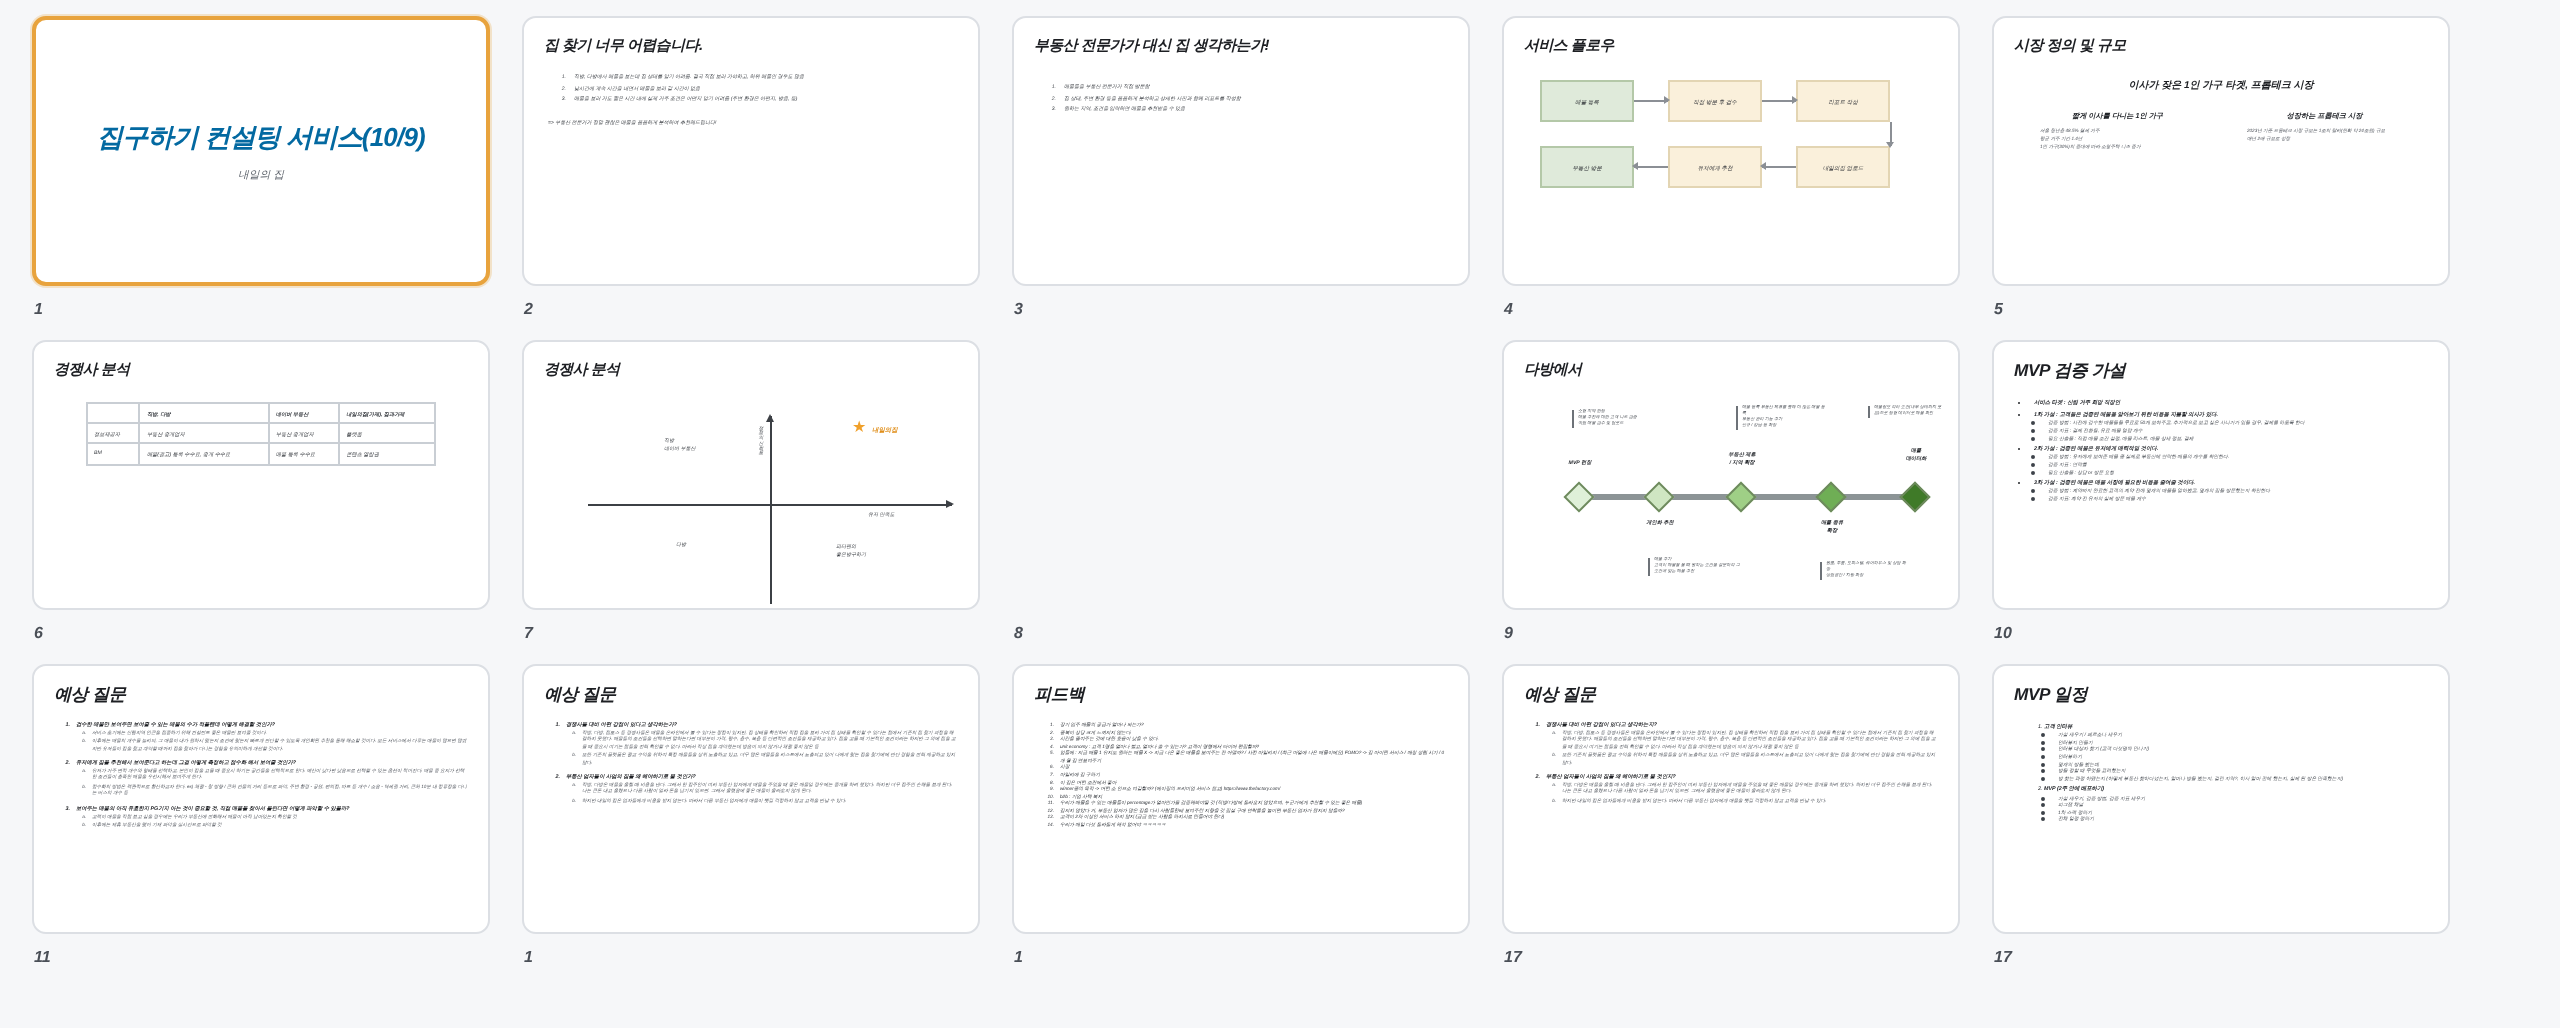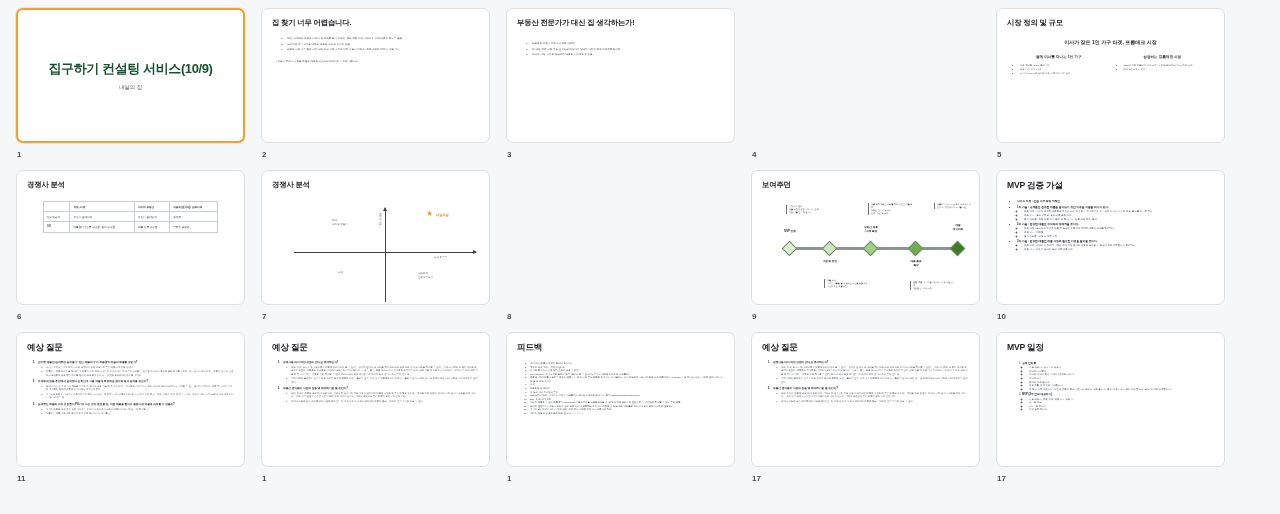--- a/index.html
+++ b/index.html
@@ -10,21 +10,21 @@
     overflow: hidden;
   }
   .deck-grid {
     display: grid;
     grid-template-columns: repeat(5, 245px);
     grid-auto-rows: 162px;
     column-gap: 0px;
     row-gap: 0px;
     padding: 8px 0 0 16px;
   }
-  .slide-cell { width: 245px; height: 162px; position: relative; }
+  .slide-cell { width: 245px; height: 162px; position: relative; font-style: italic; }
   .slide-card {
     width: 229px; height: 135px;
     background: #ffffff;
     border: 1px solid #dcdfe4;
     border-radius: 7px;
     position: relative;
     overflow: hidden;
     padding: 9px 10px;
   }
   .slide-cell.selected .slide-card {
@@ -38,21 +38,21 @@
   }
 
   
   .s-title { font-size: 7.4px; font-weight: 700; color: #1d1f23; letter-spacing: -0.2px; }
   .s-title.big { font-size: 8.6px; }
   .tiny { font-size: 2.5px; color: #33373d; line-height: 1.45; }
   .b { font-weight: 700; }
 
   
   .cover { height: 100%; display: flex; flex-direction: column; align-items: center; justify-content: center; gap: 6px; }
-  .cover-title { font-size: 13px; font-weight: 700; color: #14532d; letter-spacing: -0.4px; }
+  .cover-title { font-size: 13px; font-weight: 700; color: #0369a1; letter-spacing: -0.4px; }
   .cover-sub { font-size: 5.4px; color: #5d636b; }
 
   
   .num-list { margin-top: 9px; padding-left: 6px; }
   .num-row { display: flex; gap: 4px; margin-bottom: 2px; }
   .num-idx { width: 5px; flex: none; text-align: right; }
   .arrow-note { margin-top: 8px; padding-left: 2px; }
 
   
   .flow { margin-top: 12px; padding-left: 8px; }
@@ -190,20 +190,42 @@
         <div class="num-row">
             <div class="num-idx tiny">3.</div>
             <div class="tiny">원하는 지역, 조건을 입력하면 매물을 추천받을 수 있음</div>
           </div>
       </div>
     </div>
     <div class="slide-num">3</div>
   </div>
 
   <div class="slide-cell">
+    <div class="slide-card">
+      <div class="s-title">서비스 플로우</div>
+      <div class="flow">
+        <div class="flow-row">
+          <div class="fbox green">매물 등록</div>
+          <div class="fconn"></div>
+          <div class="fbox beige">직접 방문 후 검수</div>
+          <div class="fconn"></div>
+          <div class="fbox beige">리포트 작성</div>
+        </div>
+        <div class="fvert">
+            <div class="fdown"></div>
+          </div>
+        <div class="flow-row">
+          <div class="fbox green">부동산 방문</div>
+          <div class="fconn left"></div>
+          <div class="fbox beige">유저에게 추천</div>
+          <div class="fconn left"></div>
+          <div class="fbox beige">내일의집 업로드</div>
+        </div>
+      </div>
+    </div>
     <div class="slide-num">4</div>
   </div>
 
   <div class="slide-cell">
     <div class="slide-card">
       <div class="s-title">시장 정의 및 규모</div>
       <div class="m-head">이사가 잦은 1인 가구 타겟, 프롭테크 시장</div>
       <div class="m-cols">
         <div class="m-col">
           <div class="m-col-h">짧게 이사를 다니는 1인 가구</div>
@@ -273,21 +295,21 @@
     </div>
     <div class="slide-num">7</div>
   </div>
 
   <div class="slide-cell">
     <div class="slide-num">8</div>
   </div>
 
   <div class="slide-cell">
     <div class="slide-card">
-      <div class="s-title">보여주던</div>
+      <div class="s-title">다방에서</div>
       <div class="ms">
         <div class="ms-bar"></div>
 
         <div class="dia" style="left:22px; top:48px; background:#dff0d8"></div>
         <div class="ms-name" style="left:8px; top:35px; width:40px; white-space:pre-line">MVP 런칭</div>
         <div class="ms-note" style="left:24px; top:10px; width:42px">
           <div>소형 지역 한정</div>
             <div>매물 추천에 대한 고객 니즈 검증</div>
             <div>직접 매물 검수 및 업로드</div>
         </div>

